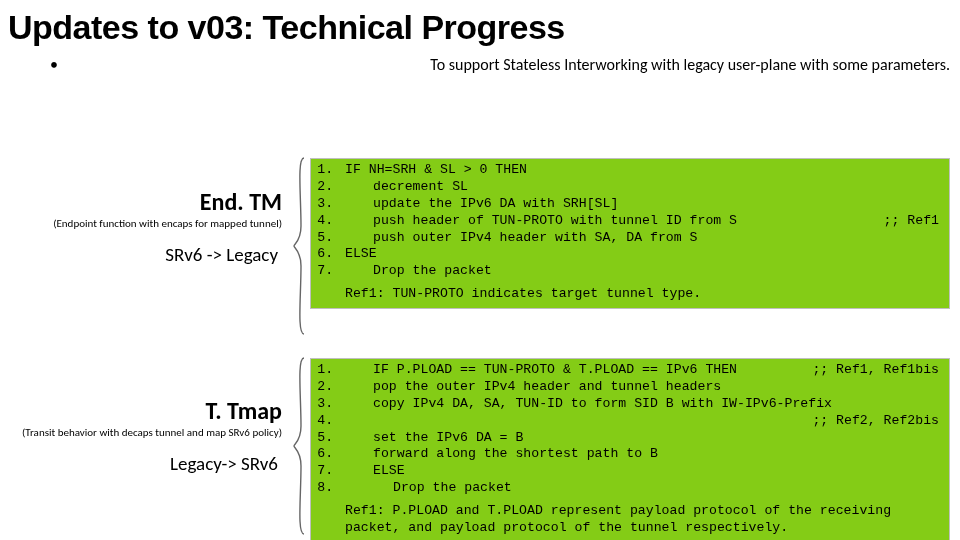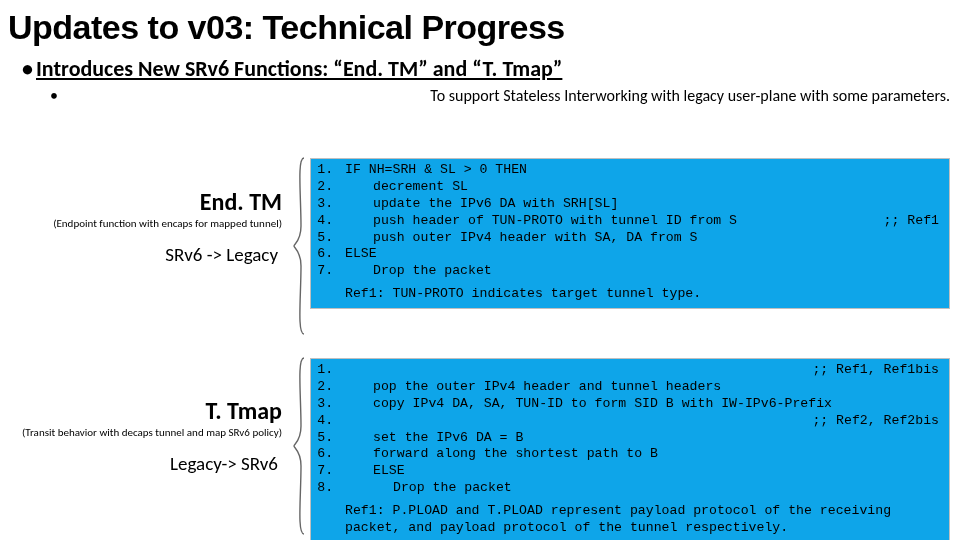--- a/index.html
+++ b/index.html
@@ -86,21 +86,21 @@
     left: 292px;
     top: -2px;
     width: 14px;
   }
   .brace svg { display: block; }
   .code {
     position: absolute;
     left: 310px;
     top: 0;
     width: 640px;
-    background: #0ea5e9;
+    background: #84cc16;
     border: 1px solid #bfbfbf;
     padding: 3px 8px 5px 8px;
     font-family: "Courier New", monospace;
     font-size: 13.2px;
     line-height: 1.28;
   }
   .code ol {
     list-style: decimal;
     padding-left: 22px;
     margin-bottom: 6px;
@@ -116,21 +116,20 @@
     position: absolute;
     right: 10px;
   }
 </style>
 </head>
 <body>
 
 <div class="title">Updates to v03: Technical Progress</div>
 
 <div class="bullets">
-  <div class="b1">Introduces New SRv6 Functions:  “End. TM” and “T. Tmap”</div>
   <div class="b2">To support Stateless Interworking with legacy user-plane with some parameters.</div>
 </div>
 
 <div class="blocks block-a">
   <div class="left-col">
     <div class="fname">End. TM</div>
     <div class="fdesc">(Endpoint function with encaps for mapped tunnel)</div>
     <div class="fdir">SRv6 -&gt; Legacy</div>
   </div>
   <div class="brace">
@@ -158,21 +157,21 @@
     <div class="fdesc">(Transit behavior with decaps tunnel and map SRv6 policy)</div>
     <div class="fdir">Legacy-&gt; SRv6</div>
   </div>
   <div class="brace">
     <svg width="14" height="180" viewBox="0 0 14 180">
       <path d="M12,2 C5,2 9,40 9,70 C9,85 2,88 2,90 C2,92 9,95 9,110 C9,140 5,178 12,178" fill="none" stroke="#666" stroke-width="1.4"></path>
     </svg>
   </div>
   <div class="code">
     <ol>
-      <li><span class="refcomment">;; Ref1, Ref1bis</span></li>
+      <li><span class="ind">IF P.PLOAD == TUN-PROTO &amp; T.PLOAD == IPv6 THEN</span><span class="refcomment">;; Ref1, Ref1bis</span></li>
       <li><span class="ind">pop the outer IPv4 header and tunnel headers</span></li>
       <li><span class="ind">copy IPv4 DA, SA, TUN-ID to form SID B with IW-IPv6-Prefix</span></li>
       <li><span class="refcomment">;; Ref2, Ref2bis</span></li>
       <li><span class="ind">set the IPv6 DA = B</span></li>
       <li><span class="ind">forward along the shortest path to B</span></li>
       <li><span class="ind">ELSE</span></li>
       <li><span class="ind" style="margin-left:48px">Drop the packet</span></li>
     </ol>
     <div class="ref">Ref1: P.PLOAD and T.PLOAD represent payload protocol of the receiving packet, and payload protocol of the tunnel respectively.</div>
   </div>

